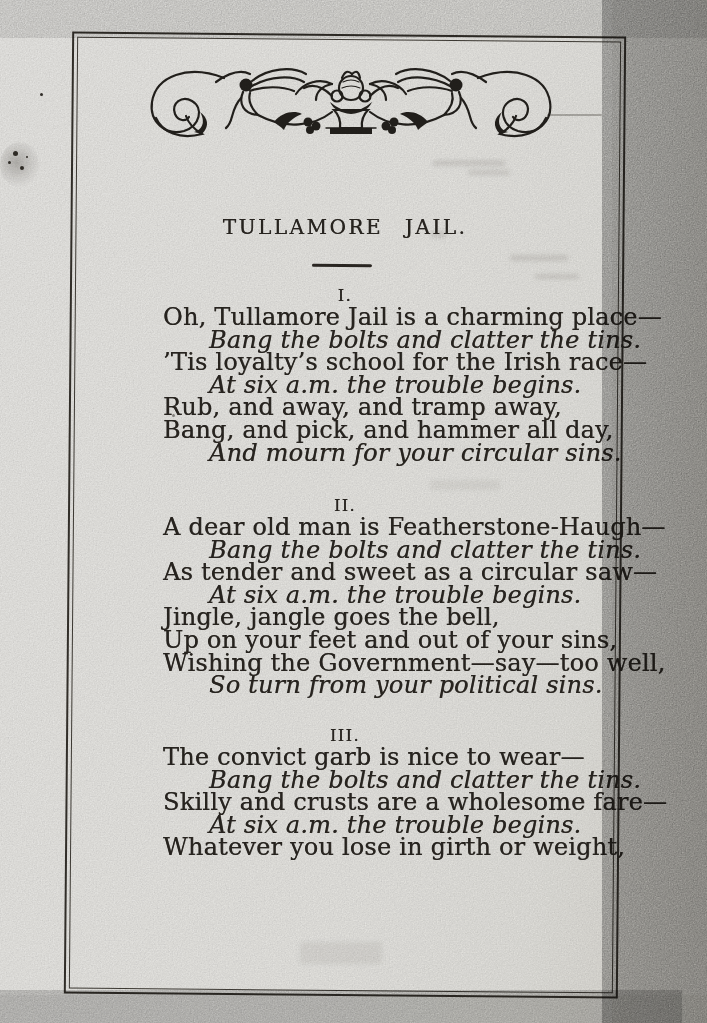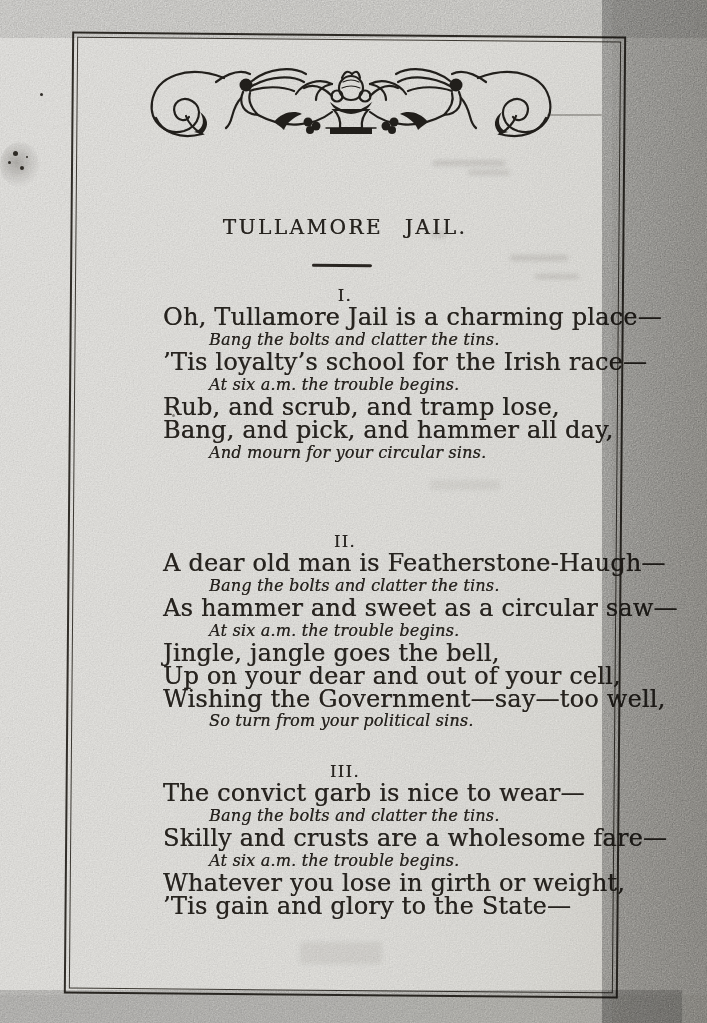--- a/index.html
+++ b/index.html
@@ -24,27 +24,27 @@
 
   
   .title{position:absolute;left:75px;top:215px;width:540px;text-align:center;
     font-size:20px;letter-spacing:2.5px;word-spacing:13px;
     text-shadow:0.4px 0 0 rgba(44,40,35,0.85);white-space:nowrap;}
   .title-rule{position:absolute;left:312px;top:264px;width:60px;height:3px;
     background:#2f2b26;border-radius:2px;transform:rotate(0.6deg);}
 
   .stanza{position:absolute;left:75px;width:540px;}
   #stanza-1{top:285px}
-  #stanza-2{top:531px}
-  #stanza-3{top:761px}
+  #stanza-2{top:495px}
+  #stanza-3{top:725px}
   .numeral{text-align:center;font-size:16px;letter-spacing:1.5px;height:21px;line-height:21px;
     text-shadow:0.3px 0 0 rgba(44,40,35,0.8);}
   .line{height:22.6px;line-height:22.6px;font-size:24px;padding-left:88px;white-space:nowrap;
     letter-spacing:0.2px;text-shadow:0.35px 0 0 rgba(44,40,35,0.75);}
-  .line.refrain{font-style:italic;font-size:16px;padding-left:134px;}
+  .line.refrain{font-style:italic;font-size:24px;padding-left:134px;}
 
   
   .smear{position:absolute;left:0px;top:142px;width:40px;height:46px;border-radius:50%;
     background:radial-gradient(circle at 42% 45%,rgba(70,65,58,0.30),rgba(70,65,58,0.10) 45%,transparent 72%);
     filter:blur(0.4px);}
   .speck{position:absolute;border-radius:50%;background:#35312b;}
   .ghost{position:absolute;background:rgba(105,100,92,0.16);filter:blur(2px);border-radius:2px;}
   .ghost.dash{background:rgba(75,70,63,0.35);filter:blur(0.6px);height:2px;border-radius:1px;}
   .noise{position:absolute;left:0;top:0;pointer-events:none;}
 </style>
@@ -120,45 +120,44 @@
 
   <div class="title">TULLAMORE  JAIL.</div>
   <div class="title-rule"></div>
 
   <section class="stanza" id="stanza-1">
     <div class="numeral">I.</div>
     <div class="line">Oh, Tullamore Jail is a charming place—</div>
     <div class="line refrain">Bang the bolts and clatter the tins.</div>
     <div class="line">’Tis loyalty’s school for the Irish race—</div>
     <div class="line refrain">At six a.m. the trouble begins.</div>
-    <div class="line">Rub, and scrub, and tramp lose,</div>
+    <div class="line">Rub, and away, and tramp away,</div>
     <div class="line">Bang, and pick, and hammer all day,</div>
     <div class="line refrain">And mourn for your circular sins.</div>
   </section>
 
   <section class="stanza" id="stanza-2">
     <div class="numeral">II.</div>
     <div class="line">A dear old man is Featherstone-Haugh—</div>
     <div class="line refrain">Bang the bolts and clatter the tins.</div>
-    <div class="line">As hammer and sweet as a circular saw—</div>
+    <div class="line">As tender and sweet as a circular saw—</div>
     <div class="line refrain">At six a.m. the trouble begins.</div>
     <div class="line">Jingle, jangle goes the bell,</div>
-    <div class="line">Up on your dear and out of your cell,</div>
+    <div class="line">Up on your feet and out of your sins,</div>
     <div class="line">Wishing the Government—say—too well,</div>
     <div class="line refrain">So turn from your political sins.</div>
   </section>
 
   <section class="stanza" id="stanza-3">
     <div class="numeral">III.</div>
     <div class="line">The convict garb is nice to wear—</div>
     <div class="line refrain">Bang the bolts and clatter the tins.</div>
     <div class="line">Skilly and crusts are a wholesome fare—</div>
     <div class="line refrain">At six a.m. the trouble begins.</div>
     <div class="line">Whatever you lose in girth or weight,</div>
-    <div class="line">’Tis gain and glory to the State—</div>
   </section>
 
   <svg class="noise" width="707" height="1023" aria-hidden="true">
     <filter id="grain">
       <feTurbulence type="fractalNoise" baseFrequency="0.75" numOctaves="2" stitchTiles="stitch"></feTurbulence>
       <feColorMatrix type="matrix" values="0 0 0 0 0  0 0 0 0 0  0 0 0 0 0  0.34 0.34 0.34 0 0"></feColorMatrix>
     </filter>
     <rect width="707" height="1023" filter="url(#grain)" opacity="0.22"></rect>
     <rect x="612" width="95" height="1023" filter="url(#grain)" opacity="0.5"></rect>
     <rect y="993" width="620" height="30" filter="url(#grain)" opacity="0.32"></rect>

